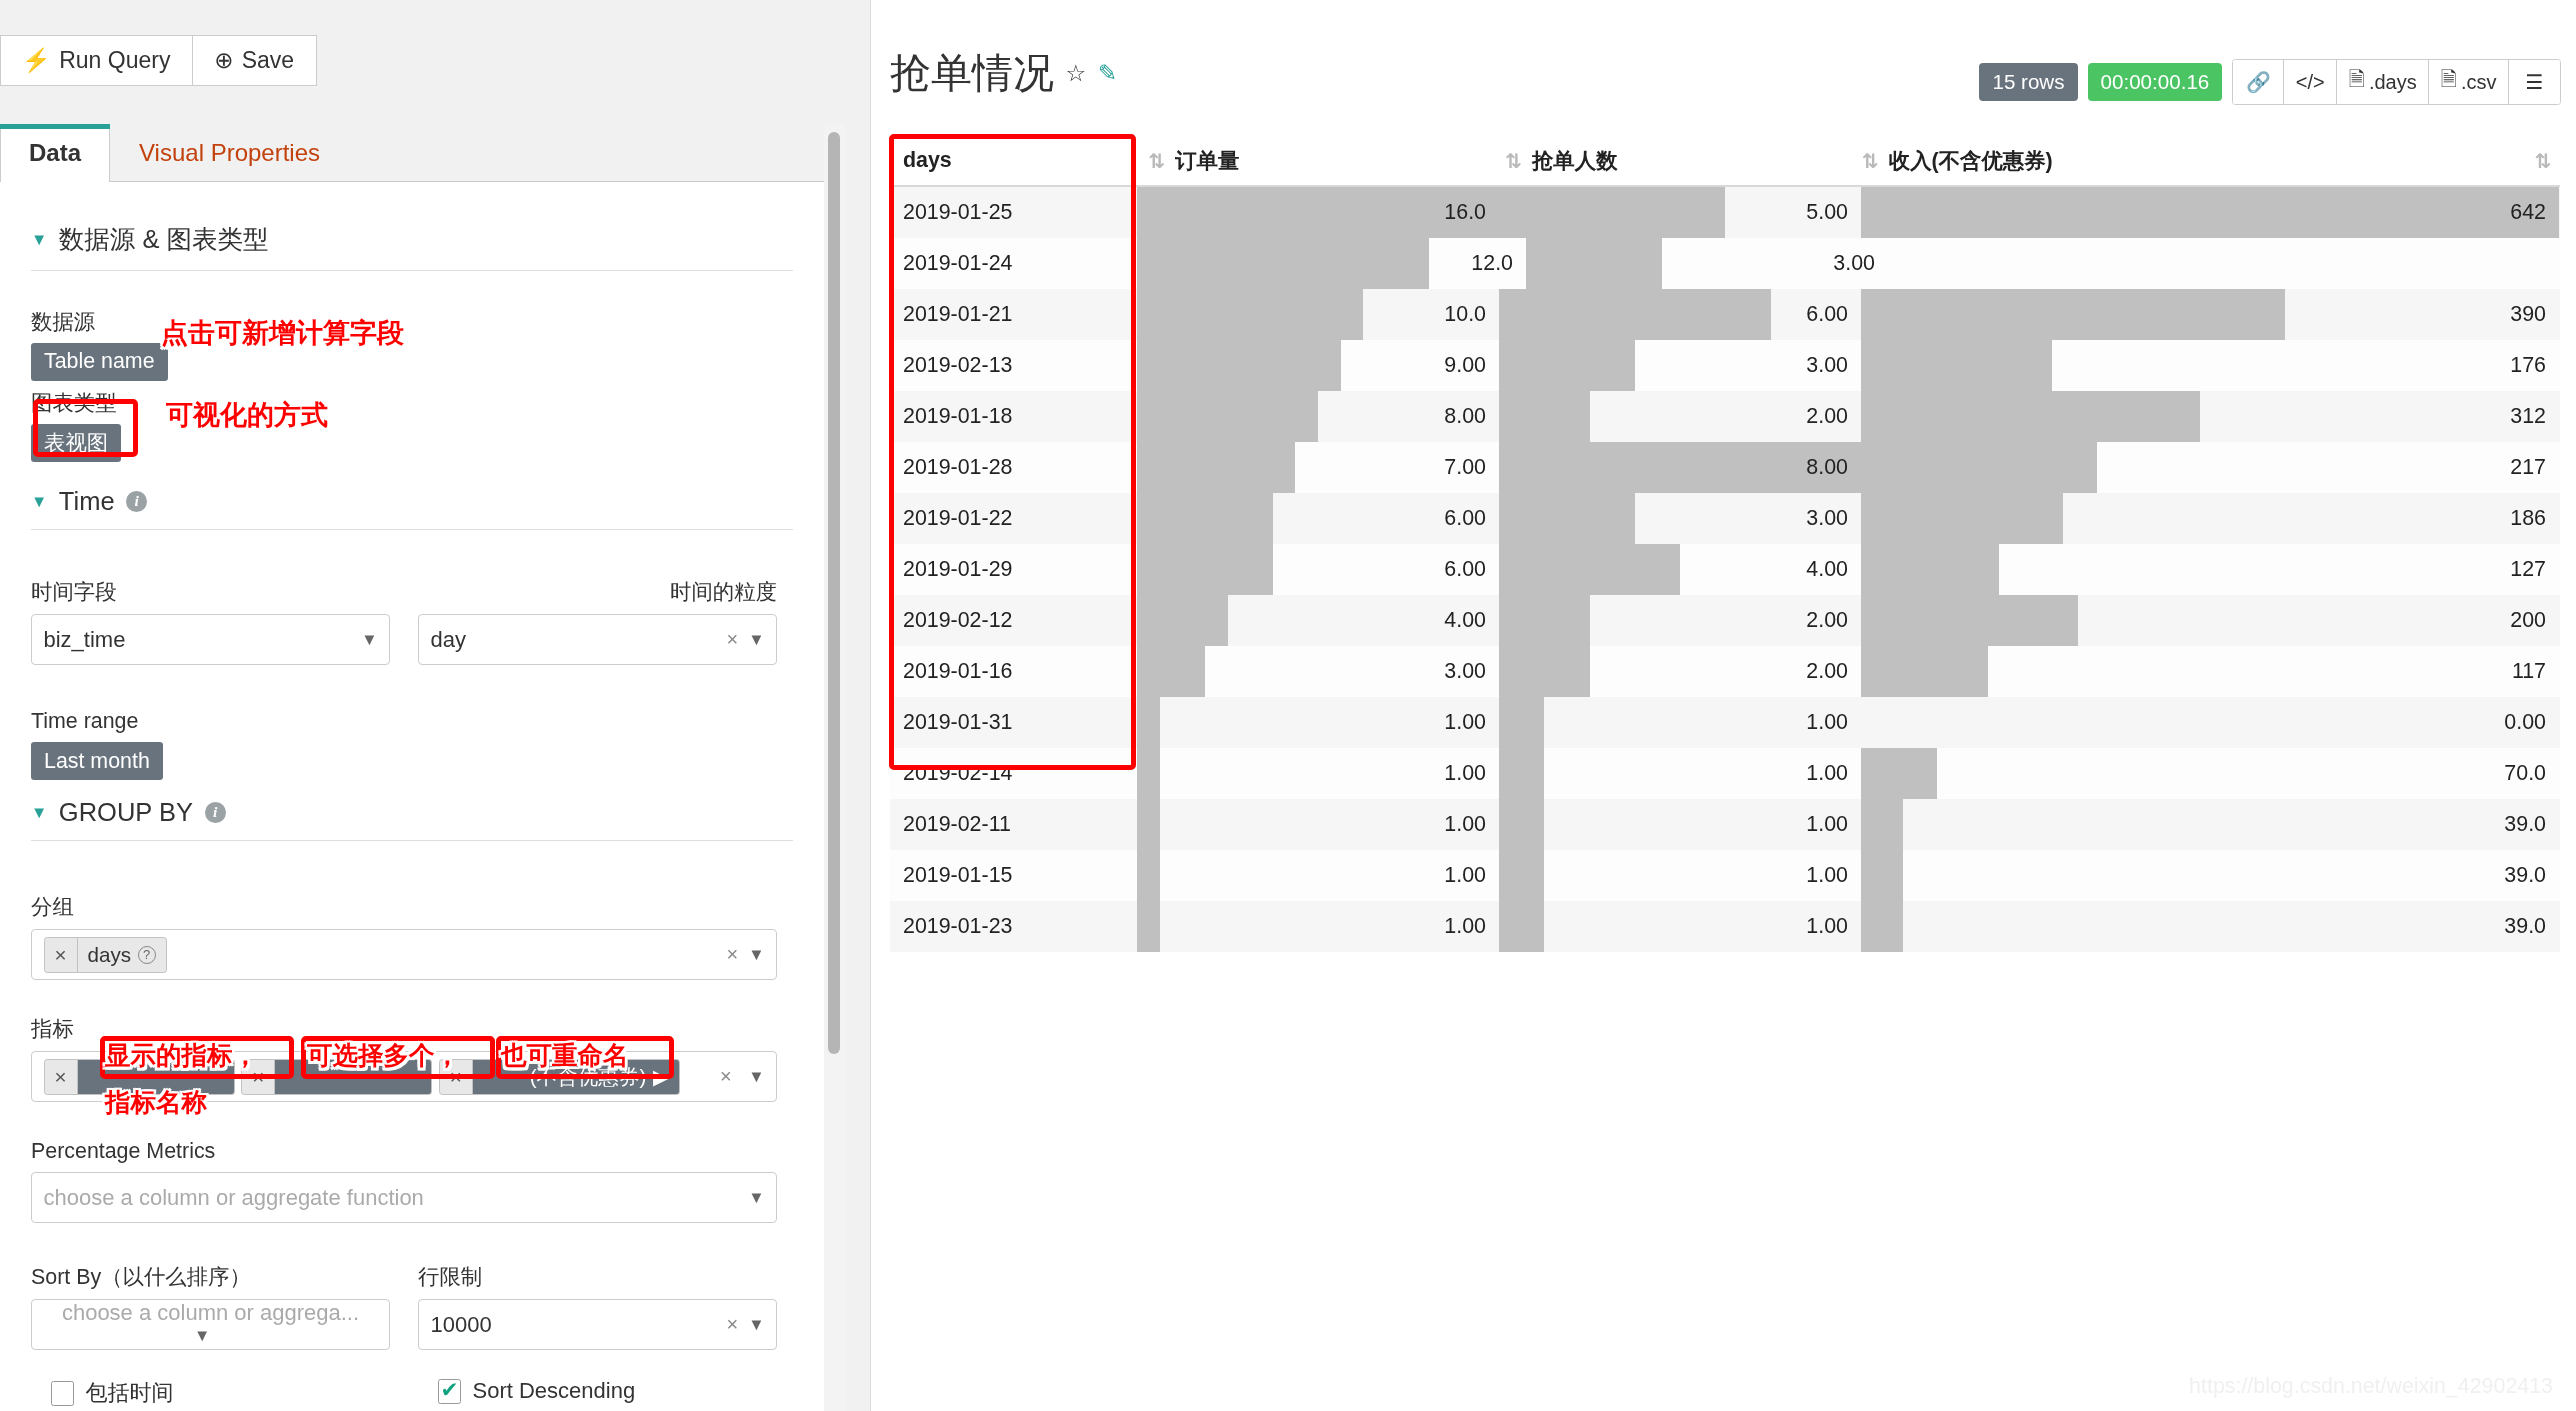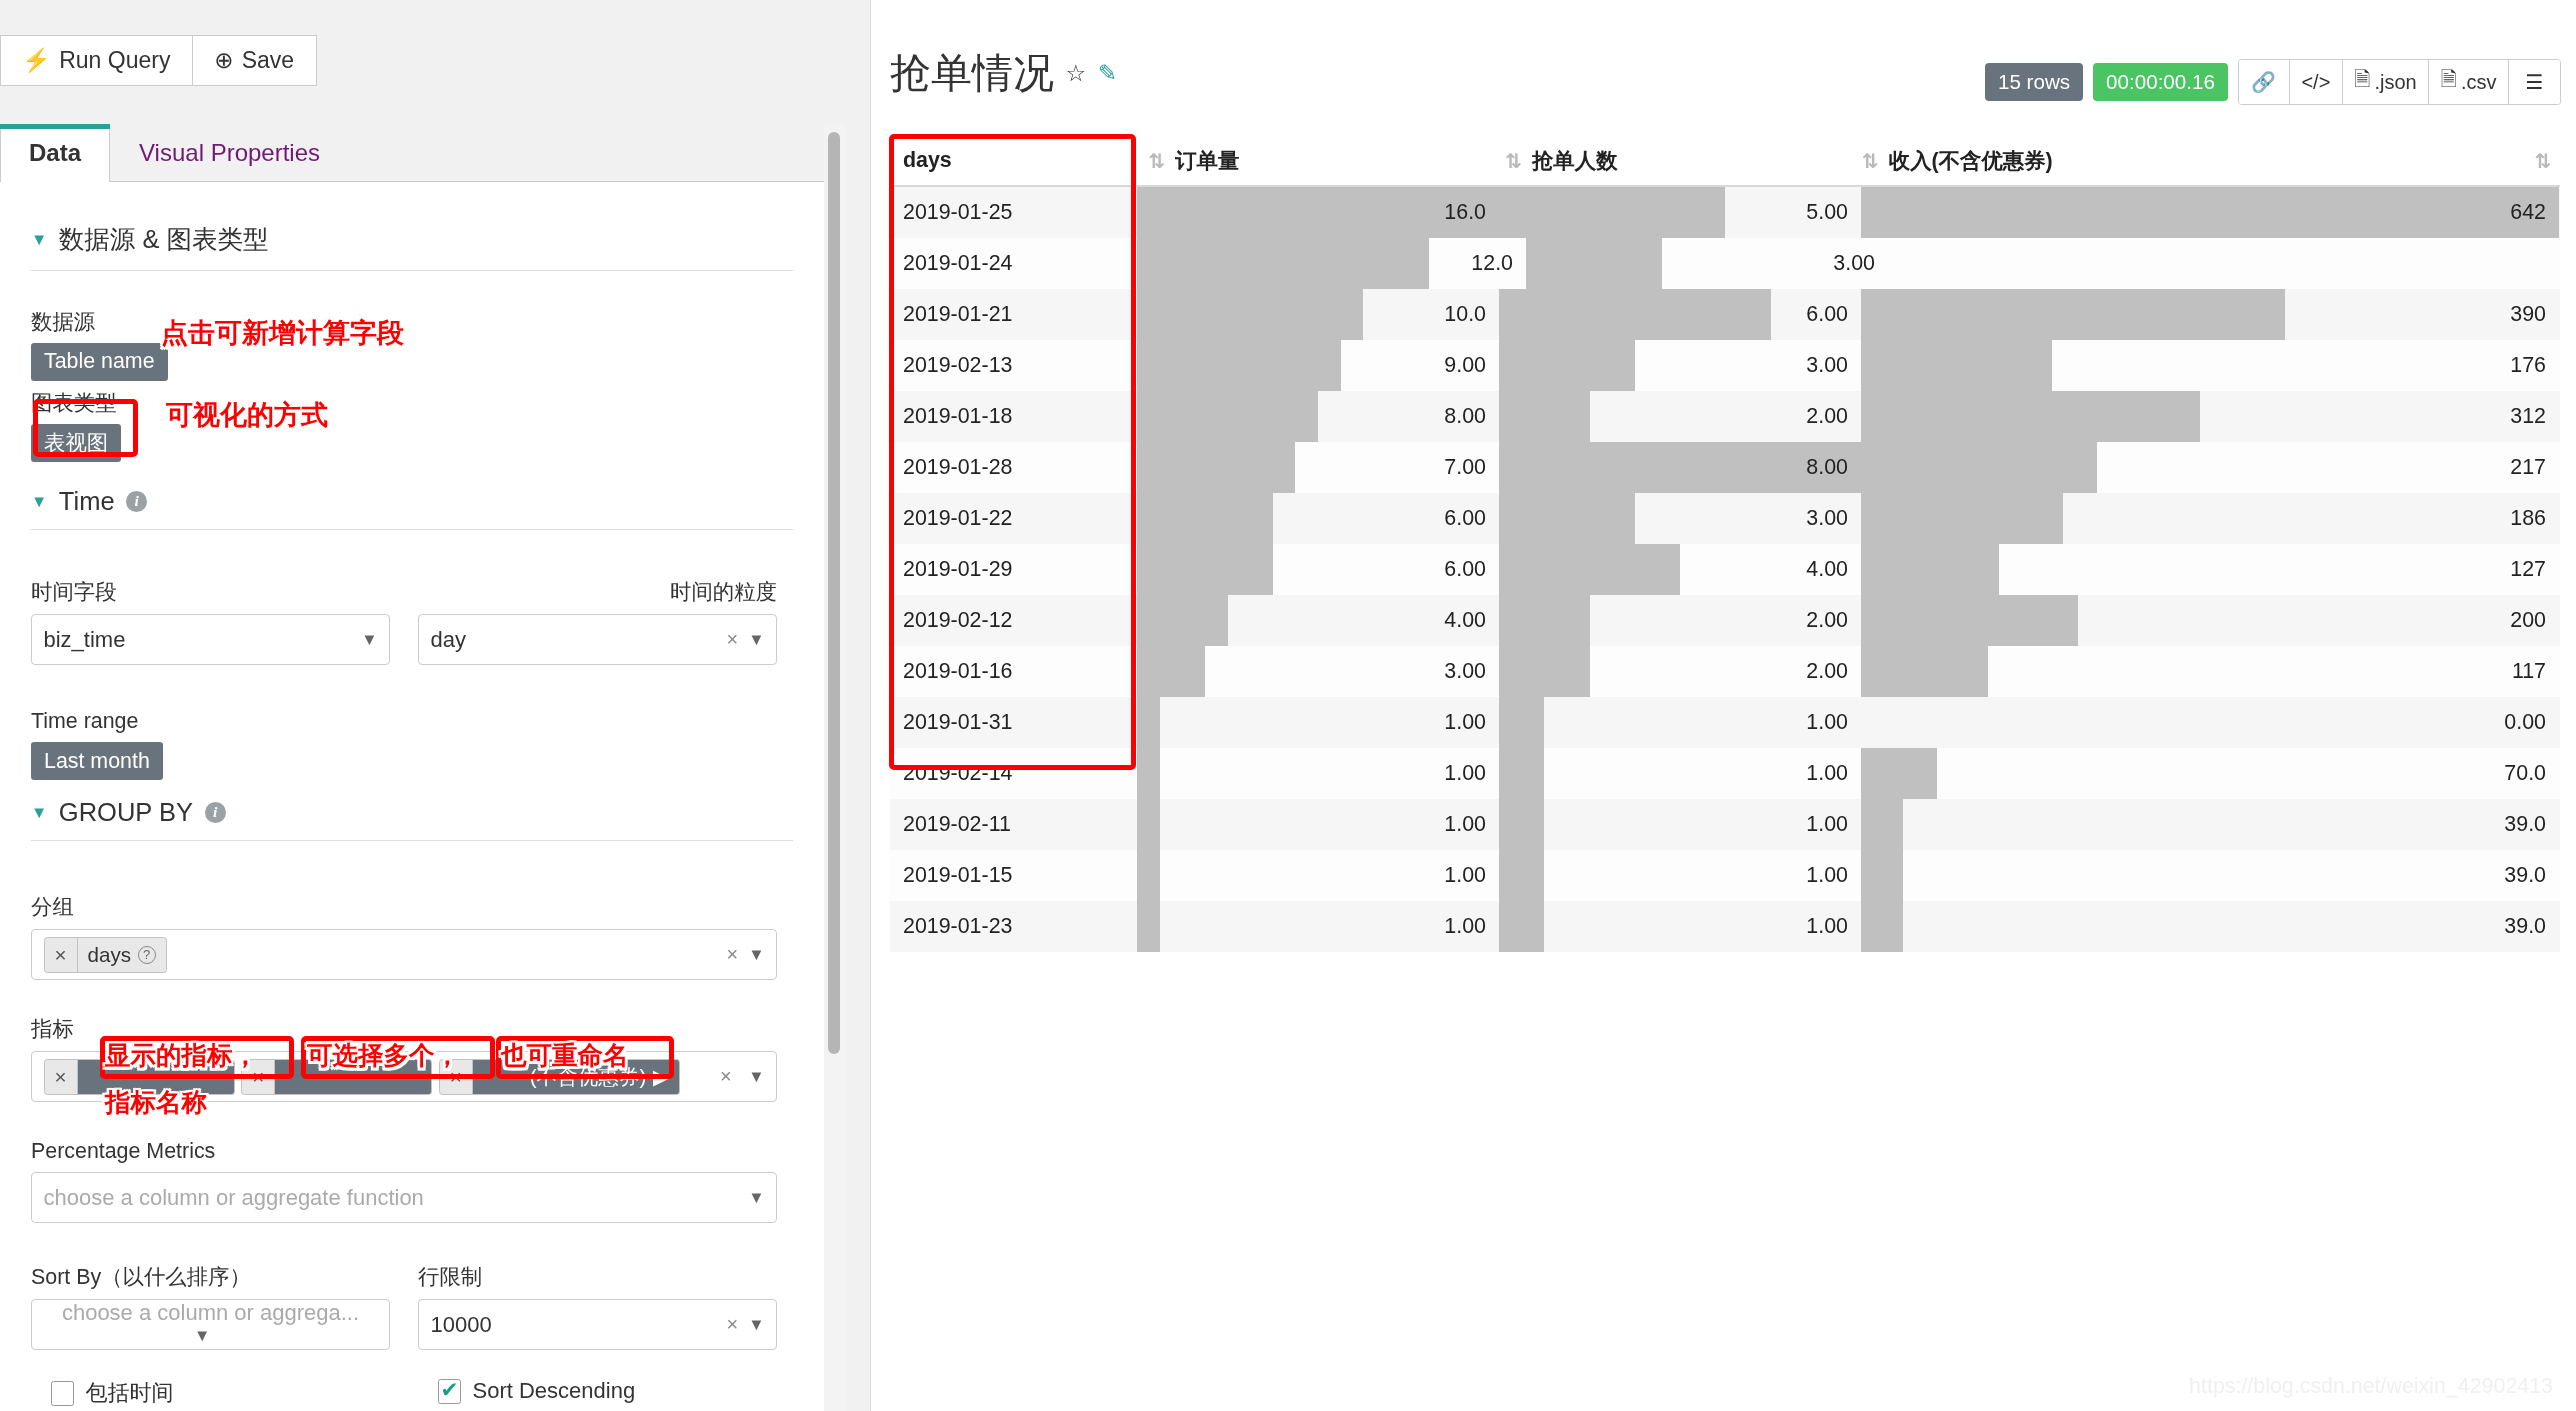--- a/index.html
+++ b/index.html
@@ -28,21 +28,21 @@
   .qbtn:last-child { border-right:0.8px solid #ccc; }
   .bolt { font-size:23px; line-height:1; }
 
   #tabbar {
     position:absolute; left:0; top:124px; width:824px; height:58px;
     border-bottom:0.8px solid #ccc;
     display:flex; align-items:flex-end;
   }
   .tab {
     height:58px; padding: 0 28px; display:flex; align-items:center;
-    font-size:24px; cursor:pointer; color:#701a75;
+    font-size:24px; cursor:pointer; color:#c2410c;
     border:0.8px solid transparent; border-bottom:none;
     position:relative;
   }
   .tab.active {
     background:#fff; color:#333; font-weight:bold;
     border-color:#ccc; border-top:none;
     margin-bottom:-0.8px; height:58px;
   }
   .tab.active::before {
     content:""; position:absolute; left:-0.8px; right:-0.8px; top:0;
@@ -355,21 +355,21 @@
   </div>
 
   <div id="toolbar">
     <span class="badge rows">15 rows</span>
     <span class="badge time">00:00:00.16</span>
     <span class="btngroup">
       <span class="tbtn">🔗</span>
       <span class="tbtn">&lt;/&gt;</span>
       <span class="tbtn">
         <span>🗎</span>
-        <span>.json</span>
+        <span>.days</span>
       </span>
       <span class="tbtn">
         <span>🗎</span>
         <span>.csv</span>
       </span>
       <span class="tbtn">☰</span>
     </span>
   </div>
 
   <div id="dtable">

